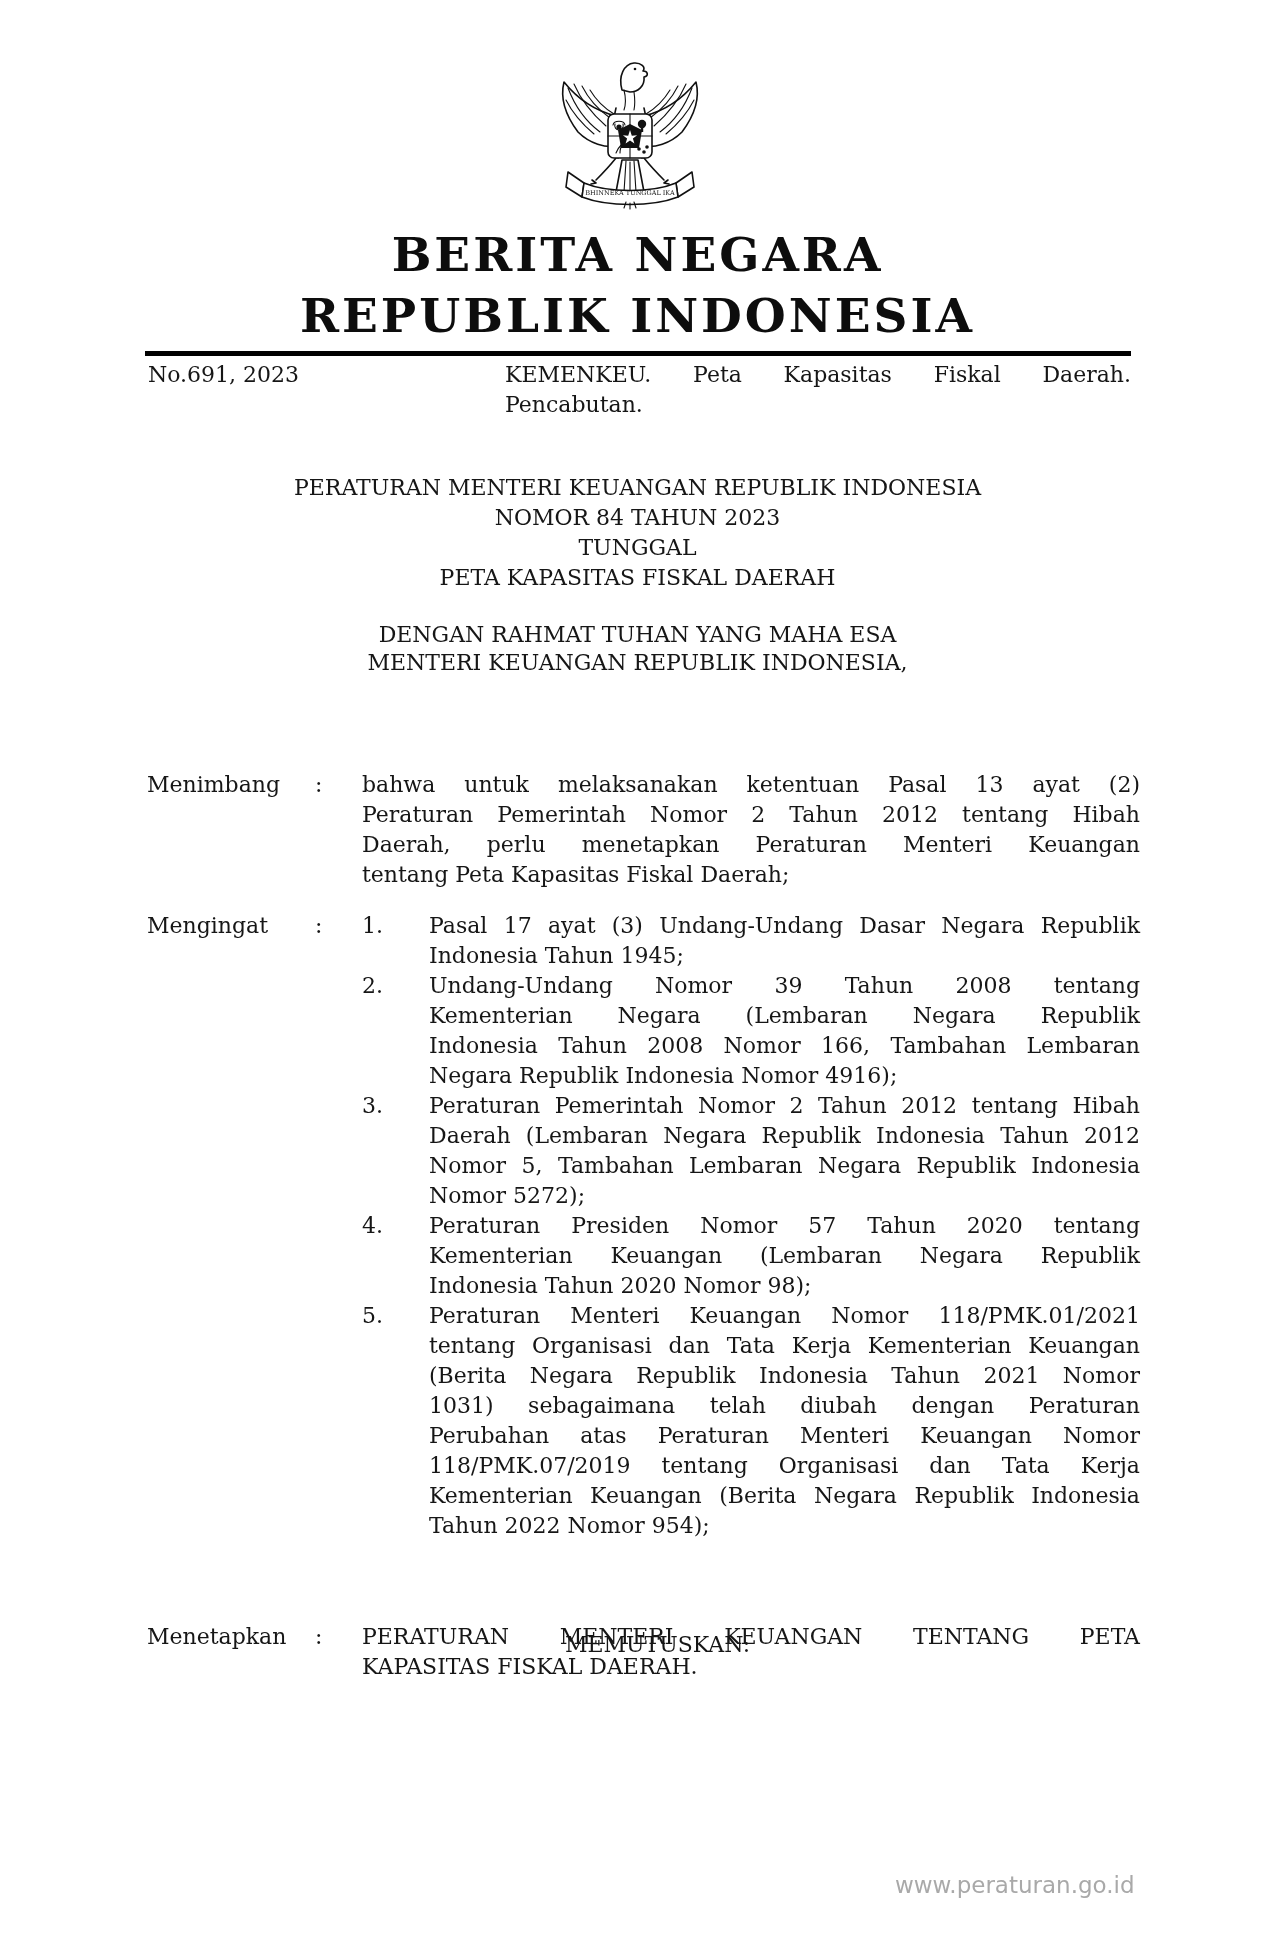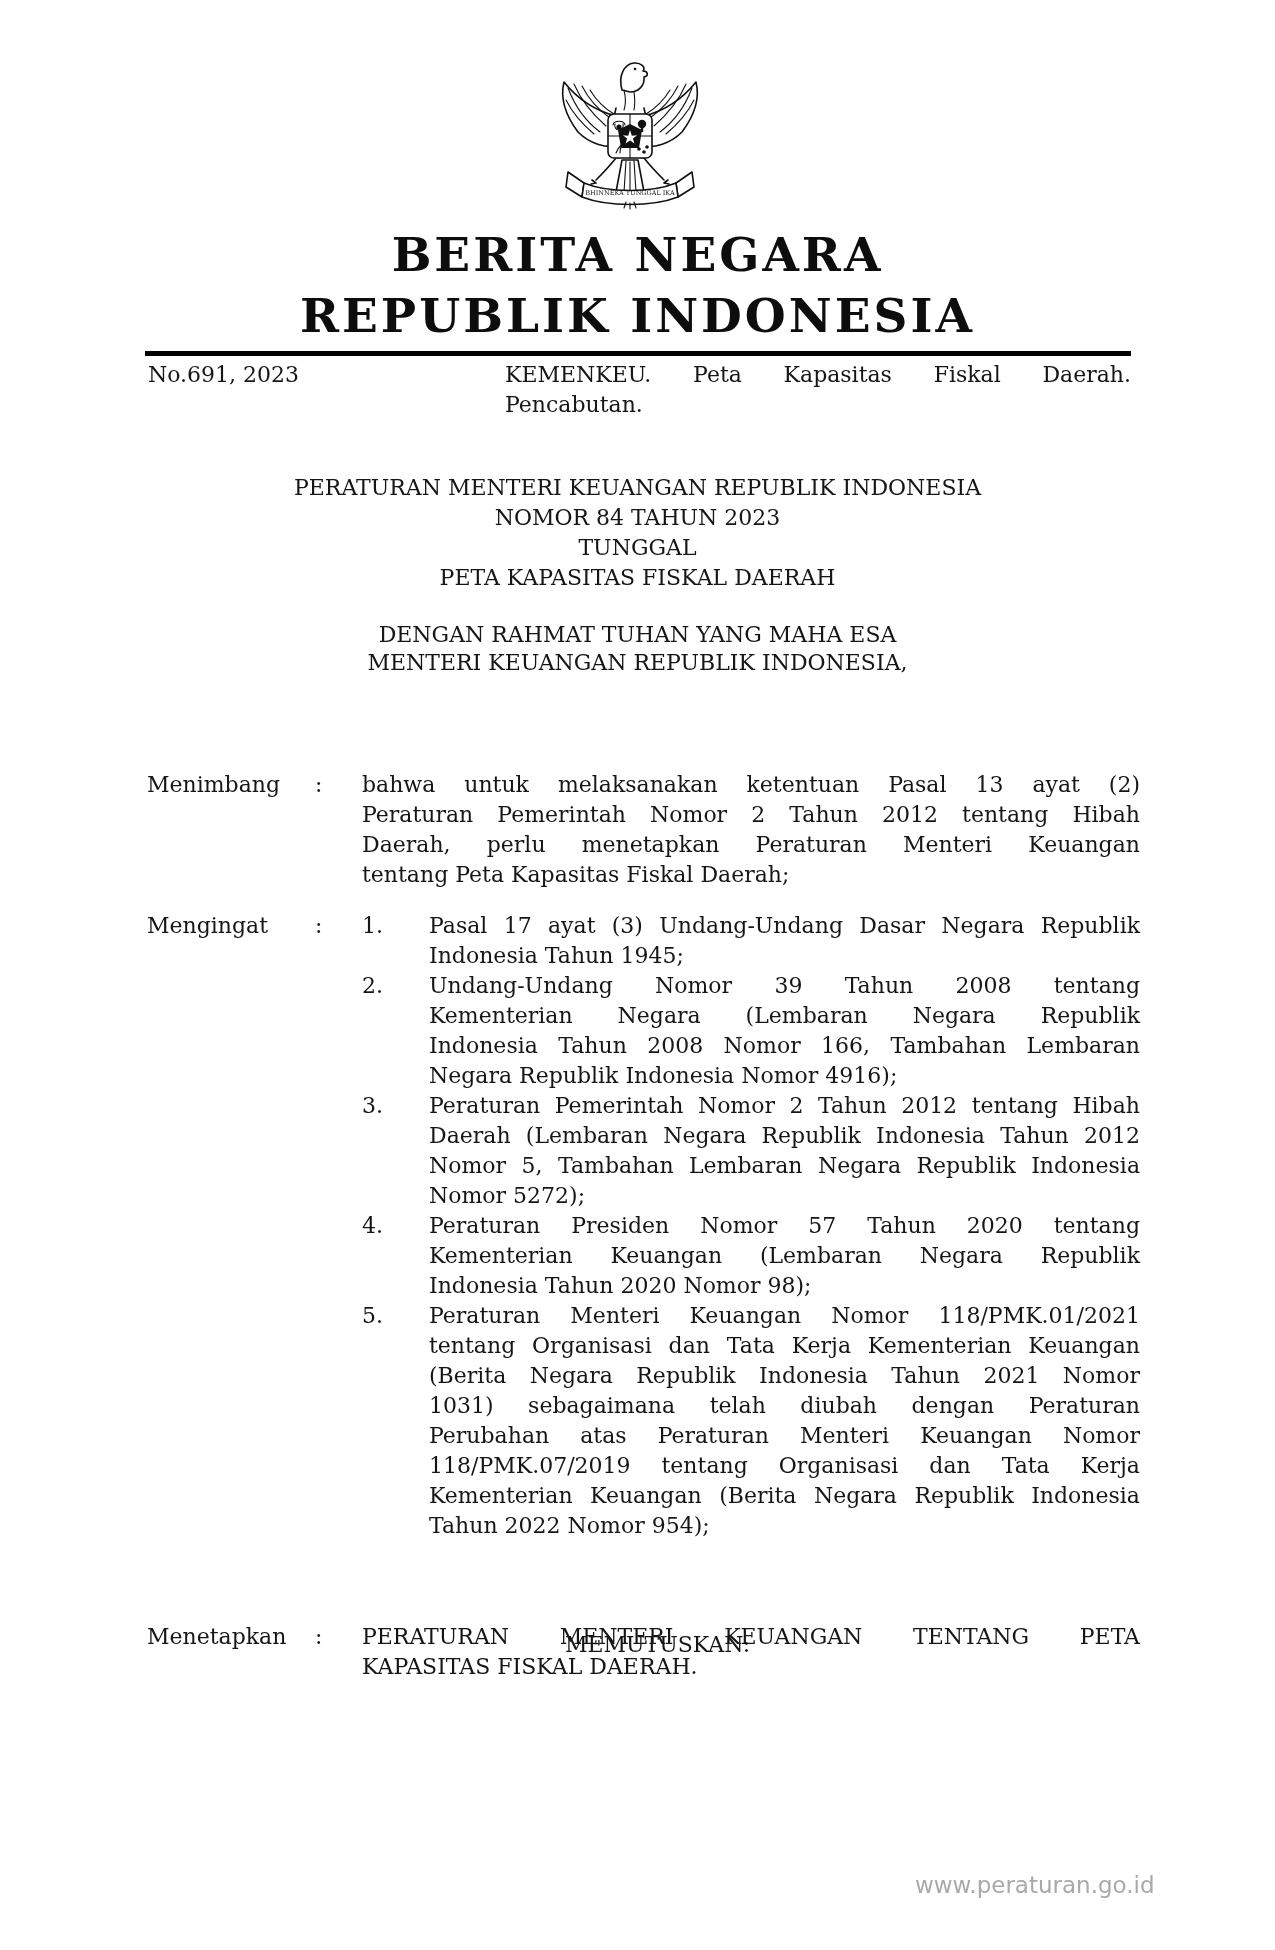--- a/index.html
+++ b/index.html
@@ -20,21 +20,21 @@
   .jl { text-align:justify; text-align-last:justify; }
   .center-col { left:145px; width:985px; text-align:center; font-size:22px; line-height:30px; }
   .row { left:147px; width:984px; font-size:22px; line-height:30px; }
   .row .label { position:absolute; left:0; top:0; }
   .row .colon { position:absolute; left:168px; top:0; }
   .row .body  { position:absolute; left:206px; top:0; width:778px;margin-left:9px; }
   .item { position:relative; padding-left:67px; }
   .item .num { position:absolute; left:0; top:0; }
   .memutuskan { left:145px; top:1592px; width:1025px; text-align:center; font-size:22px; line-height:30px;margin-top:38px; }
   .footer {
-    left:915px; top:1872px; font-size:23px; color:#a9a9a9;
+    left:895px; top:1872px; font-size:23px; color:#a9a9a9;
     font-family:"DejaVu Sans","Liberation Sans",sans-serif;
   }
   svg .ln { fill:none; stroke:#111; stroke-width:1.6; stroke-linecap:round; stroke-linejoin:round; }
   svg .hn { fill:none; stroke:#111; stroke-width:1.1; stroke-linecap:round; }
   svg .wh { fill:#ffffff; stroke:#111; stroke-width:1.6; stroke-linejoin:round; }
 </style>
 </head>
 <body>
 
 <div class="page">

